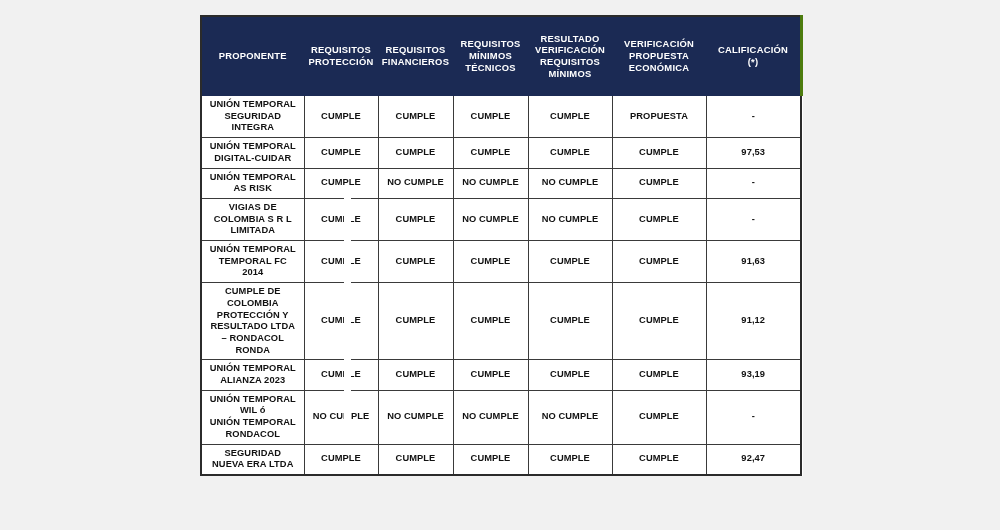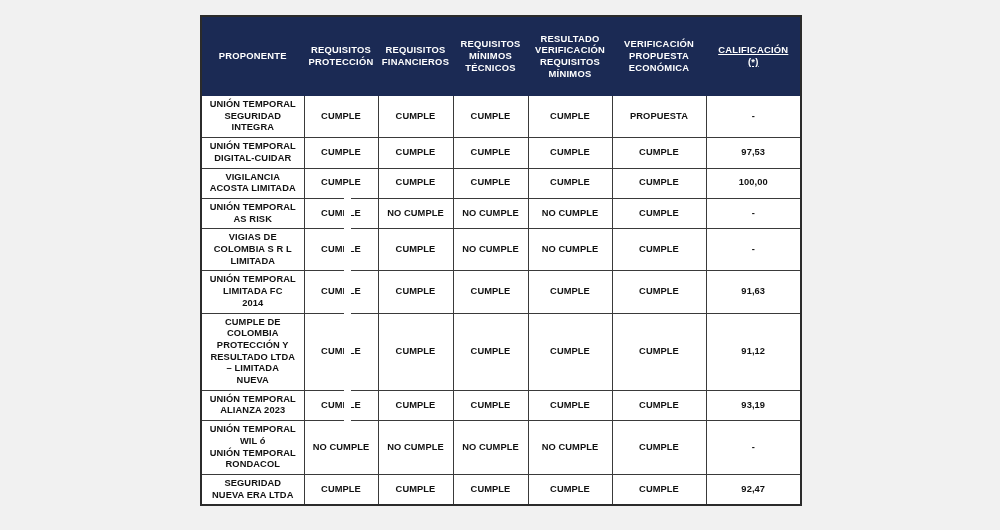--- a/index.html
+++ b/index.html
@@ -61,22 +61,21 @@
     height: 68px;
     letter-spacing: 0.25px;
   }
   table.eval-table thead tr {
     outline: none;
   }
   table.eval-table thead th:first-child {
     border-left: 1px solid #f97316;
   }
   table.eval-table thead th:last-child {
-    border-right: 1px solid #4d7c0f;
-    text-decoration: underline;
+    border-right: 3px solid #4d7c0f;
   }
 
   
   col.c-proponente { width: 103px; }
   col.c-juridicos  { width: 74px; }
   col.c-financieros{ width: 75px; }
   col.c-tecnicos   { width: 75px; }
   col.c-resultado  { width: 84px; }
   col.c-economica  { width: 94px; }
   col.c-calif      { width: 95px; }
@@ -173,32 +172,20 @@
             </td>
             <td class="value-cell">CUMPLE</td>
             <td class="value-cell">CUMPLE</td>
             <td class="value-cell">CUMPLE</td>
             <td class="value-cell">CUMPLE</td>
             <td class="value-cell">CUMPLE</td>
             <td class="value-cell">97,53</td>
           </tr>
           <tr>
             <td class="proponente-cell">
-              <span class="proponente-line">VIGILANCIA</span>
-              <span class="proponente-line">ACOSTA LIMITADA</span>
-            </td>
-            <td class="value-cell">CUMPLE</td>
-            <td class="value-cell">CUMPLE</td>
-            <td class="value-cell">CUMPLE</td>
-            <td class="value-cell">CUMPLE</td>
-            <td class="value-cell">CUMPLE</td>
-            <td class="value-cell">100,00</td>
-          </tr>
-          <tr>
-            <td class="proponente-cell">
               <span class="proponente-line">UNIÓN TEMPORAL</span>
               <span class="proponente-line">AS RISK</span>
             </td>
             <td class="value-cell">CUMPLE</td>
             <td class="value-cell">NO CUMPLE</td>
             <td class="value-cell">NO CUMPLE</td>
             <td class="value-cell">NO CUMPLE</td>
             <td class="value-cell">CUMPLE</td>
             <td class="value-cell">-</td>
           </tr>
@@ -211,38 +198,38 @@
             <td class="value-cell">CUMPLE</td>
             <td class="value-cell">CUMPLE</td>
             <td class="value-cell">NO CUMPLE</td>
             <td class="value-cell">NO CUMPLE</td>
             <td class="value-cell">CUMPLE</td>
             <td class="value-cell">-</td>
           </tr>
           <tr>
             <td class="proponente-cell">
               <span class="proponente-line">UNIÓN TEMPORAL</span>
-              <span class="proponente-line">LIMITADA FC</span>
+              <span class="proponente-line">TEMPORAL FC</span>
               <span class="proponente-line">2014</span>
             </td>
             <td class="value-cell">CUMPLE</td>
             <td class="value-cell">CUMPLE</td>
             <td class="value-cell">CUMPLE</td>
             <td class="value-cell">CUMPLE</td>
             <td class="value-cell">CUMPLE</td>
             <td class="value-cell">91,63</td>
           </tr>
           <tr>
             <td class="proponente-cell">
               <span class="proponente-line">CUMPLE DE</span>
               <span class="proponente-line">COLOMBIA</span>
               <span class="proponente-line">PROTECCIÓN Y</span>
               <span class="proponente-line">RESULTADO LTDA</span>
-              <span class="proponente-line">– LIMITADA</span>
-              <span class="proponente-line">NUEVA</span>
+              <span class="proponente-line">– RONDACOL</span>
+              <span class="proponente-line">RONDA</span>
             </td>
             <td class="value-cell">CUMPLE</td>
             <td class="value-cell">CUMPLE</td>
             <td class="value-cell">CUMPLE</td>
             <td class="value-cell">CUMPLE</td>
             <td class="value-cell">CUMPLE</td>
             <td class="value-cell">91,12</td>
           </tr>
           <tr>
             <td class="proponente-cell">

